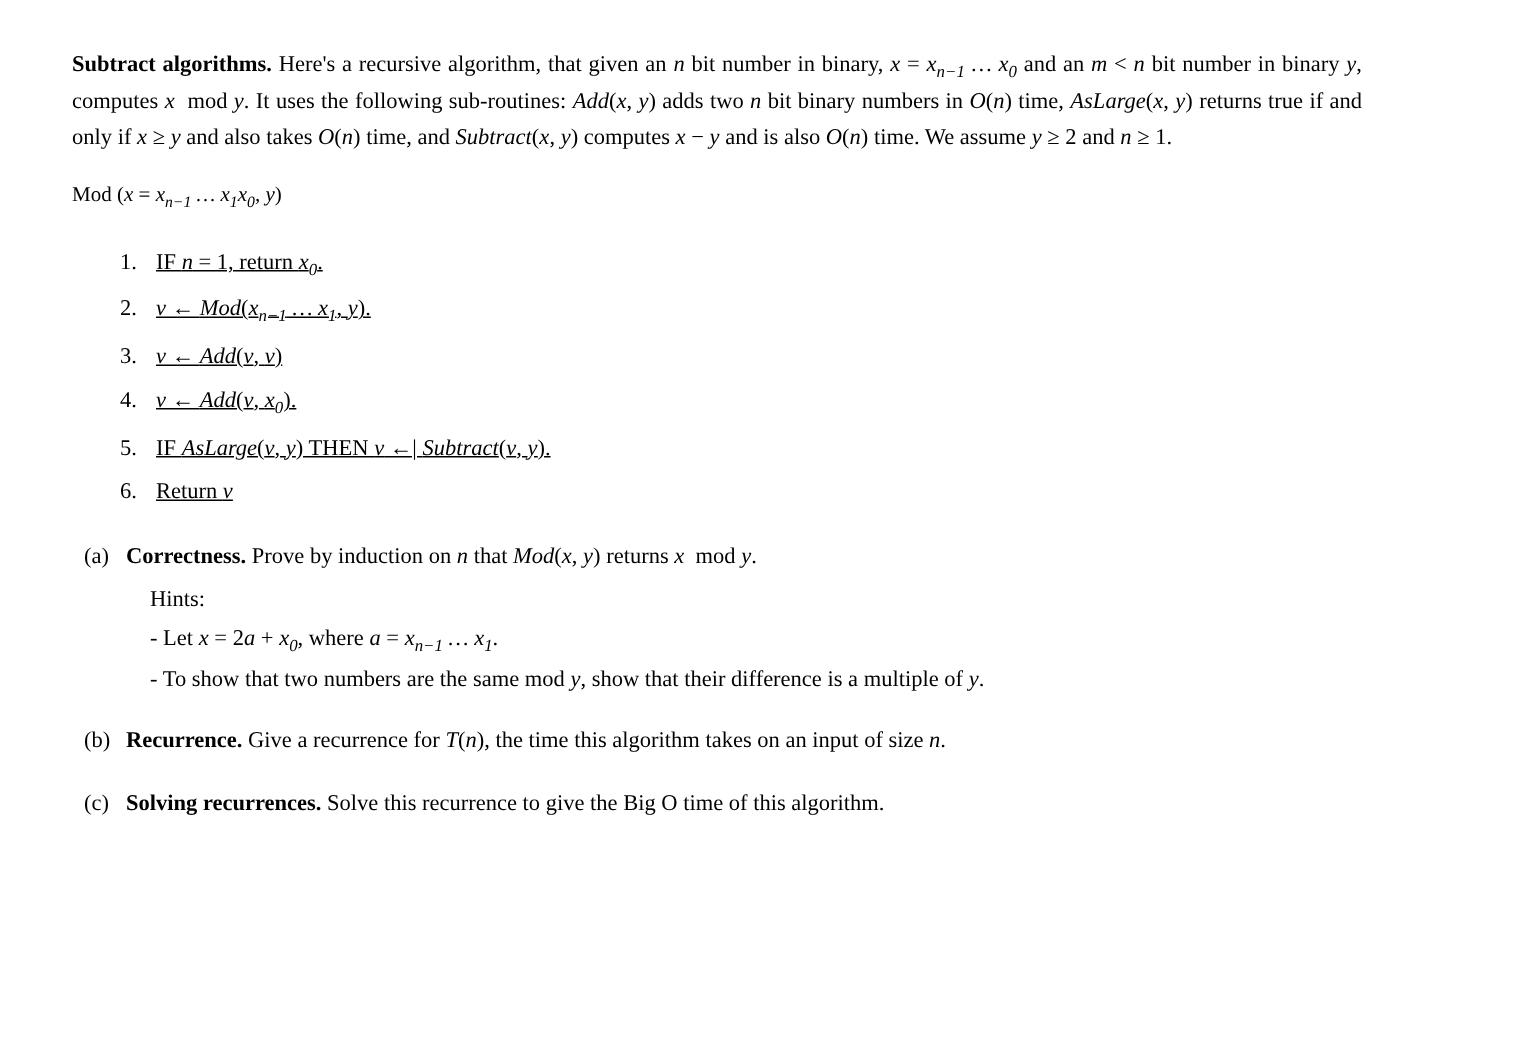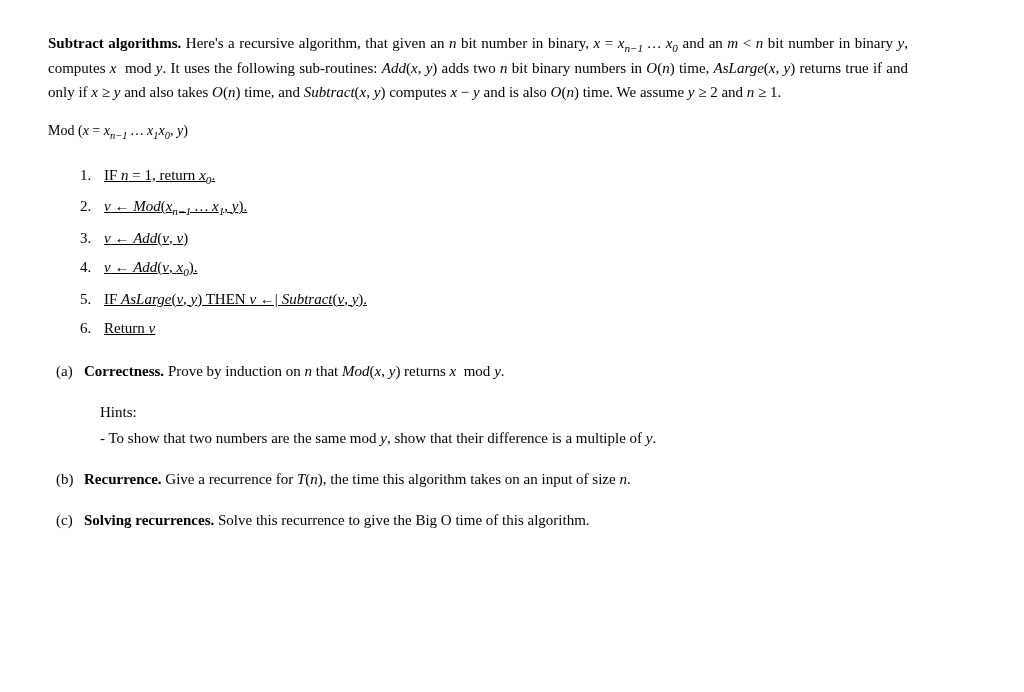--- a/index.html
+++ b/index.html
@@ -77,21 +77,21 @@
     .sub-content {
       flex: 1;
     }
 
     .sub-content b {
       font-weight: bold;
     }
 
     .hints {
       margin-left: 16px;
-      margin-top: 18px;
+      margin-top: 6px;
     }
 
     .hint-line {
       margin-top: 2px;
     }
 
     
     .math {
       font-style: italic;
     }
@@ -186,20 +186,25 @@
     <div class="sub-problem">
       <span class="sub-label">(a)</span>
       <div class="sub-content">
         <b>Correctness.</b>
         Prove by induction on <span class="math">n</span> that
         <span class="mono"><i>Mod</i></span>(<span class="math">x</span>, <span class="math">y</span>)
         returns <span class="math">x</span>&nbsp;&nbsp;mod <span class="math">y</span>.
         <div class="hints">
           <div>Hints:</div>
           <div class="hint-line">
+            - Let <span class="math">x</span> = 2<span class="math">a</span> +
+            <span class="math">x<sub>0</sub></span>, where
+            <span class="math">a</span> = <span class="math">x<sub>n−1</sub>&nbsp;…&nbsp;x<sub>1</sub></span>.
+          </div>
+          <div class="hint-line">
             - To show that two numbers are the same mod <span class="math">y</span>,
             show that their difference is a multiple of <span class="math">y</span>.
           </div>
         </div>
       </div>
     </div>
 
     <div class="sub-problem">
       <span class="sub-label">(b)</span>
       <div class="sub-content">

